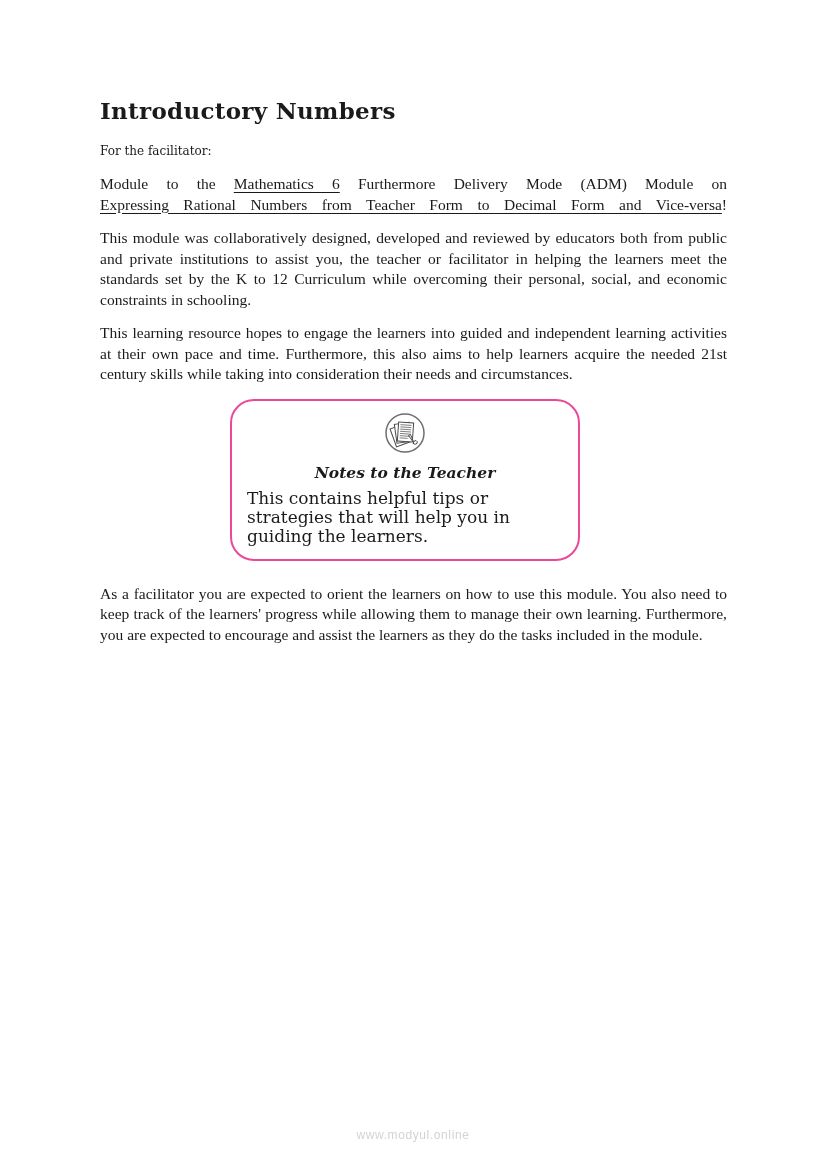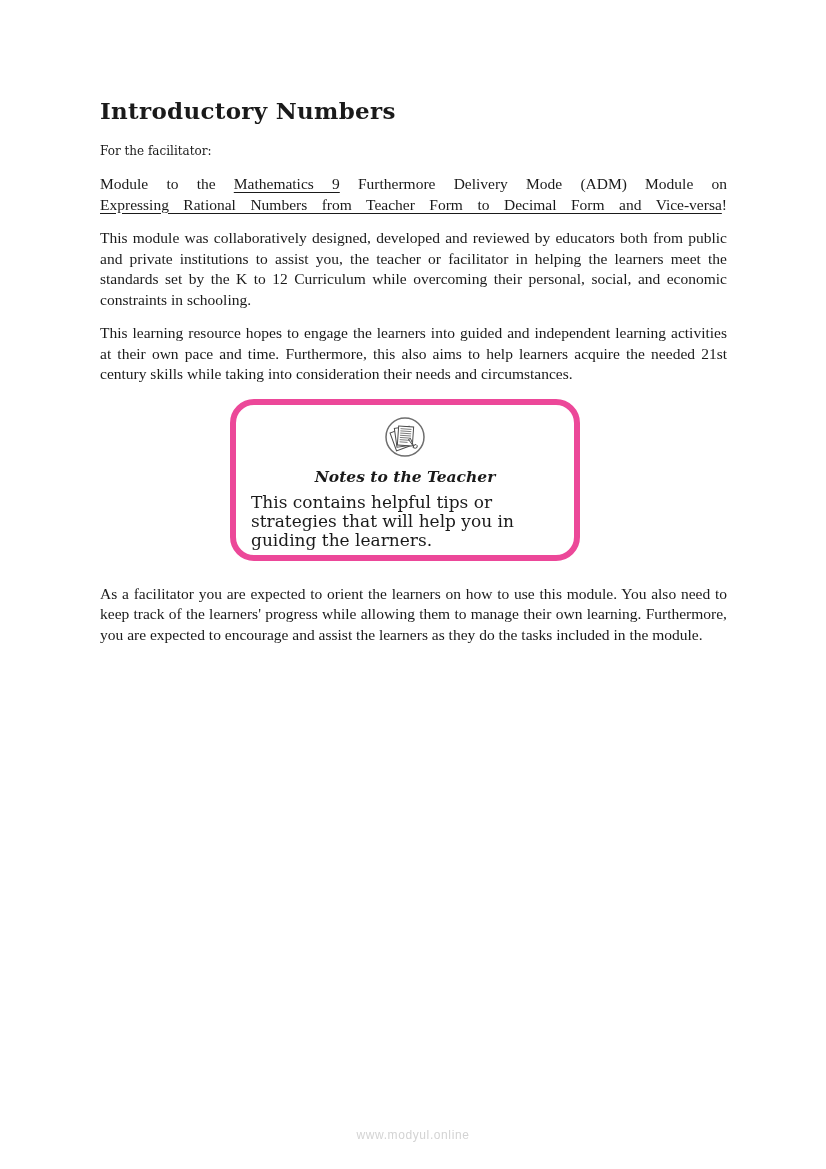--- a/index.html
+++ b/index.html
@@ -36,21 +36,21 @@
     line-height:20.5px;
     text-align:justify;
     margin:0 0 13px 0;
   }
   .line-just { text-align:justify; text-align-last:justify; }
   .u { text-decoration:underline; text-underline-offset:2.5px; }
   .notes-box {
     box-sizing:border-box;
     width:350px; height:162px;
     margin:14px 0 0 130px;
-    border:6px solid #ec4899;
+    border:2px solid #ec4899;
     border-radius:24px;
     padding:11px 15px 0 15px;
     text-align:center;
   }
   .notes-icon-wrap { height:42px; }
   .notes-title {
     font-family:"DejaVu Serif", serif;
     font-weight:bold;
     font-style:italic;
     font-size:15.5px;
@@ -76,21 +76,21 @@
 </style>
 </head>
 <body>
 
 <div class="content">
 
   <h1 class="doc-title">Introductory Numbers</h1>
 
   <p class="facilitator">For the facilitator:</p>
 
-  <p class="para line-just"><span>Module to the </span><span class="u">Mathematics 9</span><span> Furthermore Delivery Mode (ADM) Module on</span><br><span class="u">Expressing Rational Numbers from Teacher Form to Decimal Form and Vice-versa</span><span>!</span></p>
+  <p class="para line-just"><span>Module to the </span><span class="u">Mathematics 6</span><span> Furthermore Delivery Mode (ADM) Module on</span><br><span class="u">Expressing Rational Numbers from Teacher Form to Decimal Form and Vice-versa</span><span>!</span></p>
 
   <p class="para">This module was collaboratively designed, developed and reviewed by educators both from public and private institutions to assist you, the teacher or facilitator in helping the learners meet the standards set by the K to 12 Curriculum while overcoming their personal, social, and economic constraints in schooling.</p>
 
   <p class="para">This learning resource hopes to engage the learners into guided and independent learning activities at their own pace and time. Furthermore, this also aims to help learners acquire the needed 21st century skills while taking into consideration their needs and circumstances.</p>
 
 
   <div class="notes-box">
     <div class="notes-icon-wrap">
       <svg width="42" height="42" viewBox="0 0 42 42" aria-hidden="true">
         <circle cx="21" cy="21" r="19" fill="none" stroke="#6e6e6e" stroke-width="1.5"></circle>

